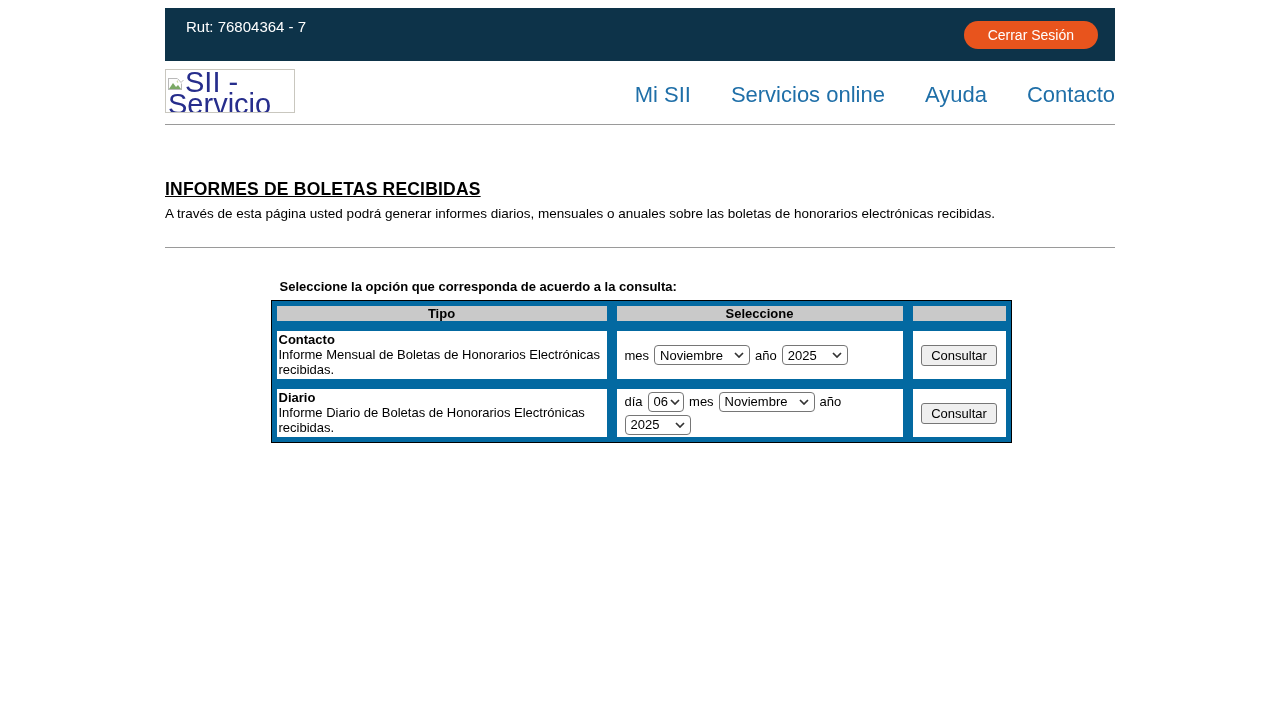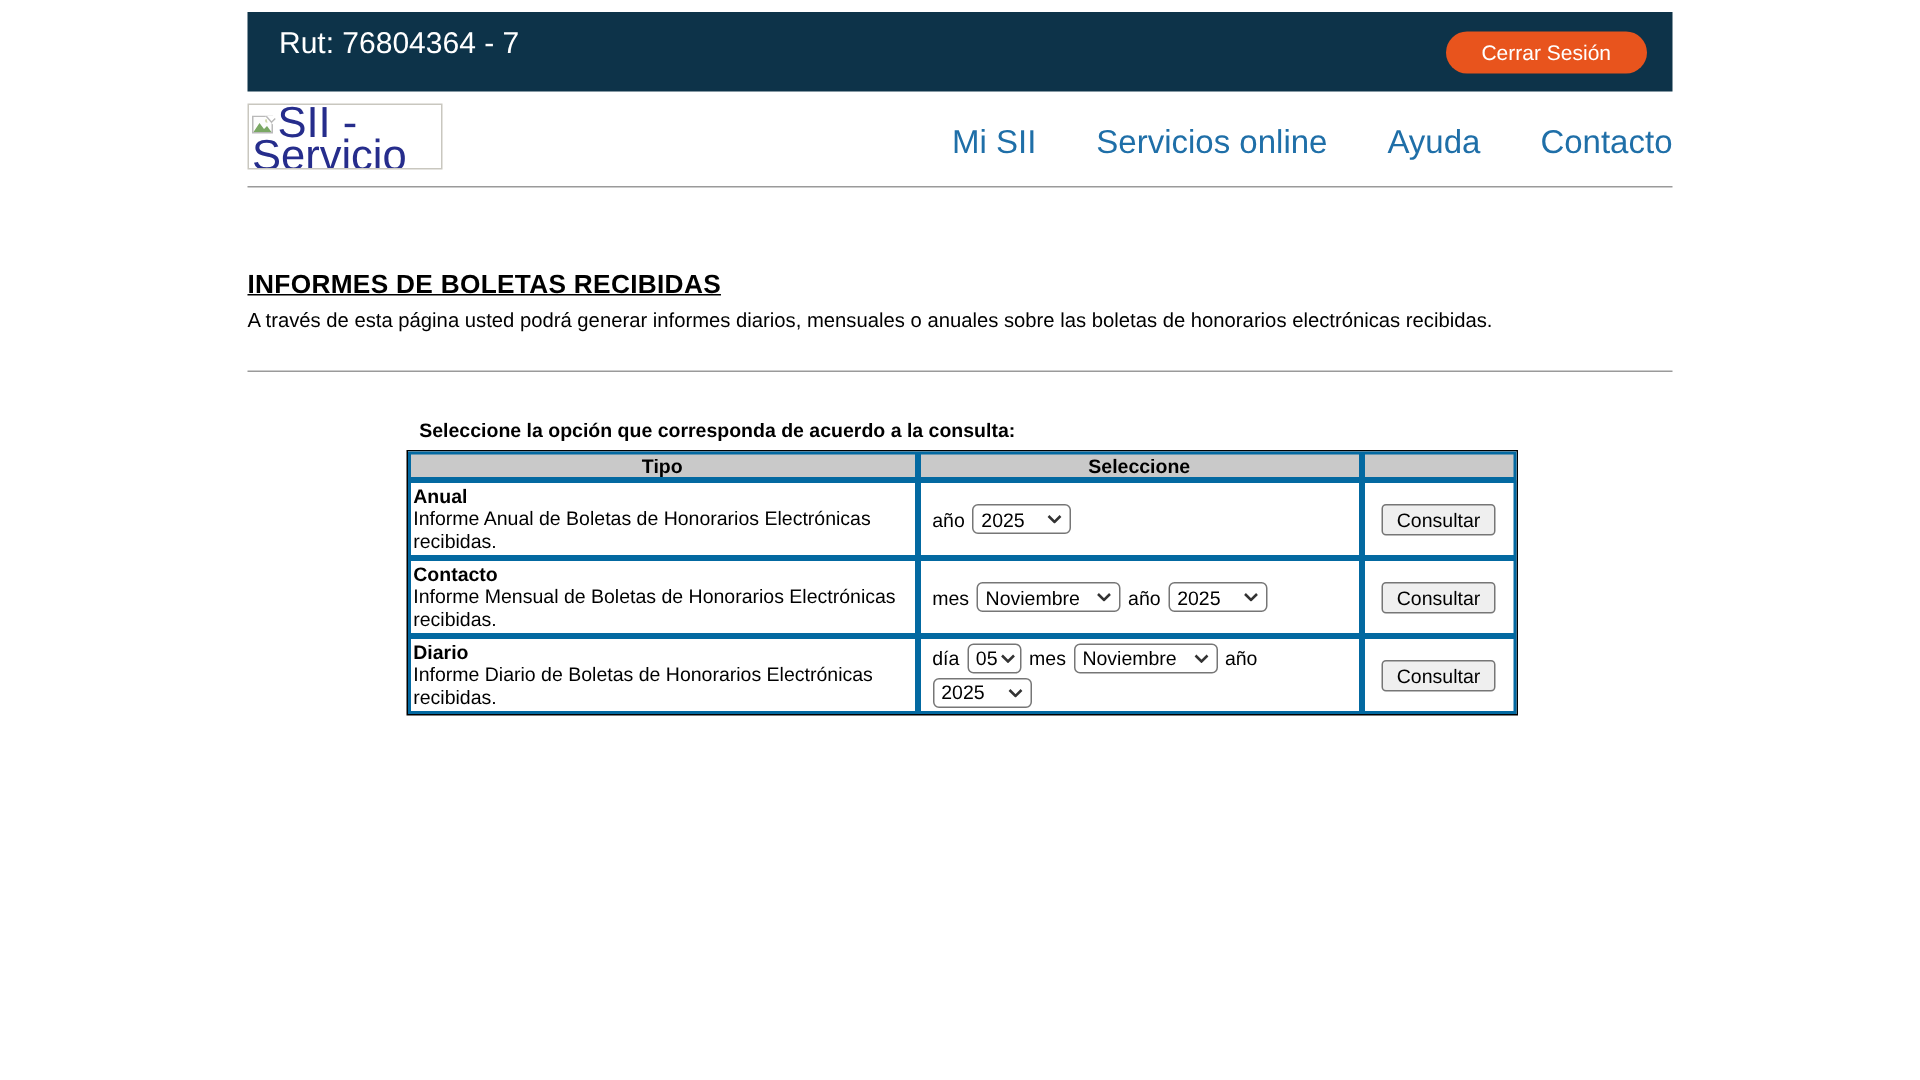--- a/index.html
+++ b/index.html
@@ -17,21 +17,21 @@
     margin-top: 8px;
     height: 53px;
     background: #0d3349;
     display: flex;
     align-items: center;
     justify-content: space-between;
     padding: 0 17px 0 21px;
   }
   .rut-text {
     color: #ffffff;
-    font-size: 20px;
+    font-size: 15px;
     align-self: flex-start;
     margin-top: 10px;
   }
   .logout-btn {
     background: #e8541d;
     color: #ffffff;
     border: none;
     border-radius: 14px;
     height: 28px;
     padding: 0 24px;
@@ -111,21 +111,21 @@
   table.consulta-table {
     margin-top: 6px;
     border-collapse: separate;
     border-spacing: 0;
     border: 1px solid #000;
     width: 739px;
     table-layout: fixed;
     font-size: 13px;
   }
   .consulta-table th, .consulta-table td {
-    border: 2px solid #0369a1;
+    border: 5px solid #0369a1;
   }
   .consulta-table th {
     background: #c9c9c9;
     height: 19px;
     font-size: 13px;
     font-weight: bold;
     text-align: center;
     padding: 0;
   }
   .col-tipo  { width: 340px; }
@@ -215,40 +215,20 @@
         </colgroup>
       <thead>
         <tr>
           <th>Tipo</th>
           <th>Seleccione</th>
           <th></th>
         </tr>
       </thead>
       <tbody>
 
-        <tr>
-          <td class="cell-tipo">
-            <span class="tipo-label">Anual</span><br>
-            <span>Informe Anual de Boletas de Honorarios Electrónicas recibidas.</span>
-          </td>
-          <td class="cell-sel">
-            <div class="sel-line">
-              <span>año</span>
-              <span class="select w-ano">
-                <span>2025</span>
-                <svg width="10" height="6" viewBox="0 0 10 6">
-                    <path d="M1 1 L5 5 L9 1" stroke="#333" stroke-width="1.7" fill="none"></path>
-                  </svg>
-              </span>
-            </div>
-          </td>
-          <td class="cell-btn">
-            <button class="consultar-btn">Consultar</button>
-          </td>
-        </tr>
 
         <tr>
           <td class="cell-tipo">
             <span class="tipo-label">Contacto</span><br>
             <span>Informe Mensual de Boletas de Honorarios Electrónicas recibidas.</span>
           </td>
           <td class="cell-sel">
             <div class="sel-line">
               <span>mes</span>
               <span class="select w-mes">
@@ -273,21 +253,21 @@
 
         <tr>
           <td class="cell-tipo">
             <span class="tipo-label">Diario</span><br>
             <span>Informe Diario de Boletas de Honorarios Electrónicas recibidas.</span>
           </td>
           <td class="cell-sel">
             <div class="sel-line">
               <span>día</span>
               <span class="select w-dia">
-                <span>05</span>
+                <span>06</span>
                 <svg width="10" height="6" viewBox="0 0 10 6">
                     <path d="M1 1 L5 5 L9 1" stroke="#333" stroke-width="1.7" fill="none"></path>
                   </svg>
               </span>
               <span>mes</span>
               <span class="select w-mes">
                 <span>Noviembre</span>
                 <svg width="10" height="6" viewBox="0 0 10 6">
                     <path d="M1 1 L5 5 L9 1" stroke="#333" stroke-width="1.7" fill="none"></path>
                   </svg>

